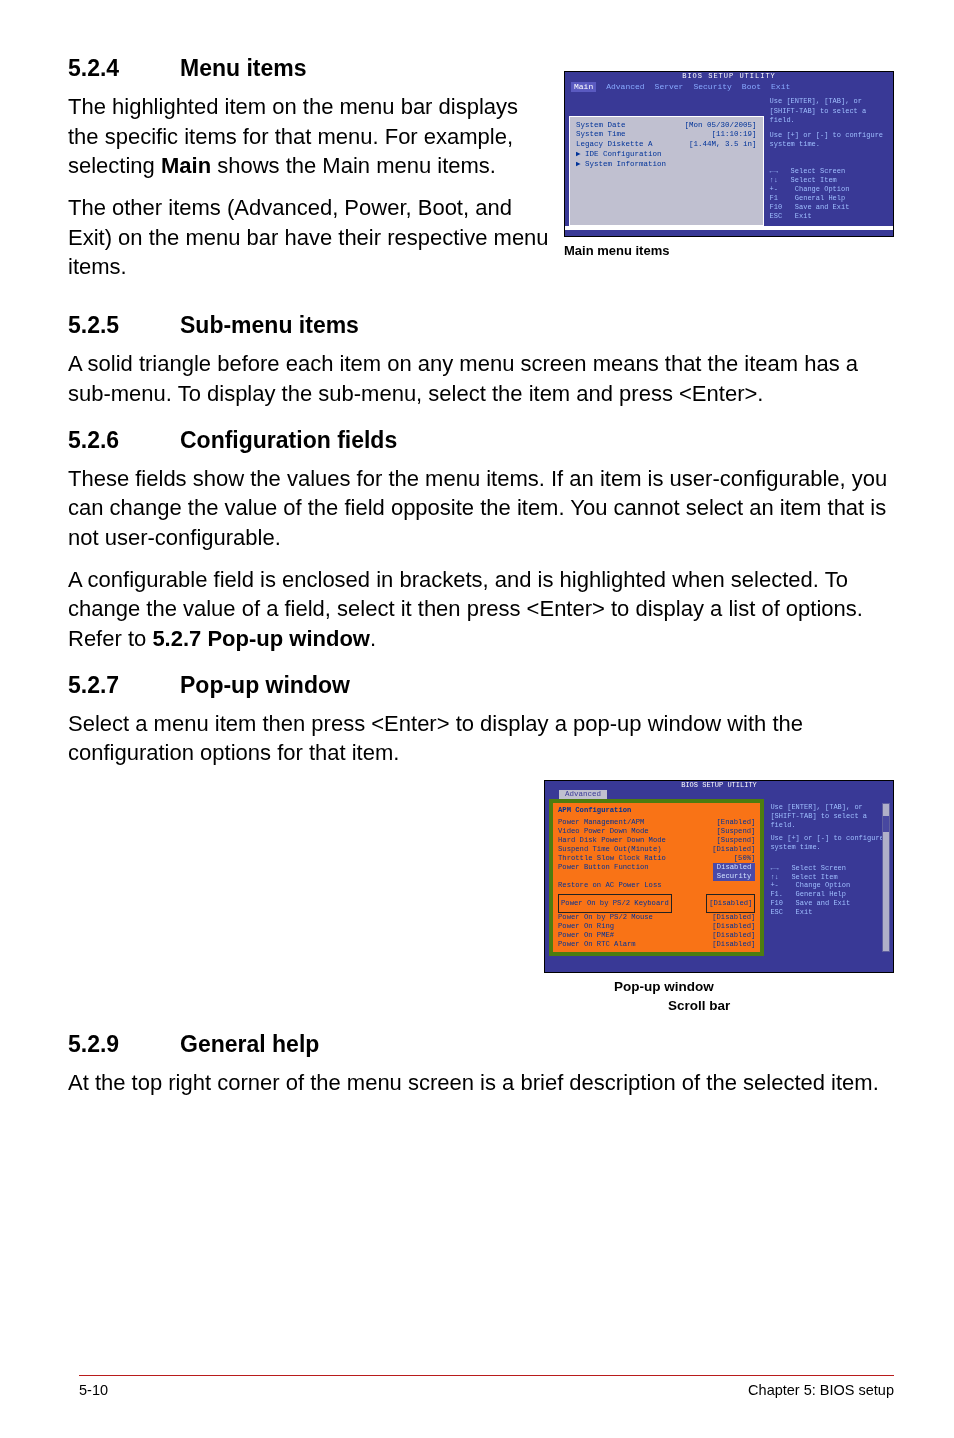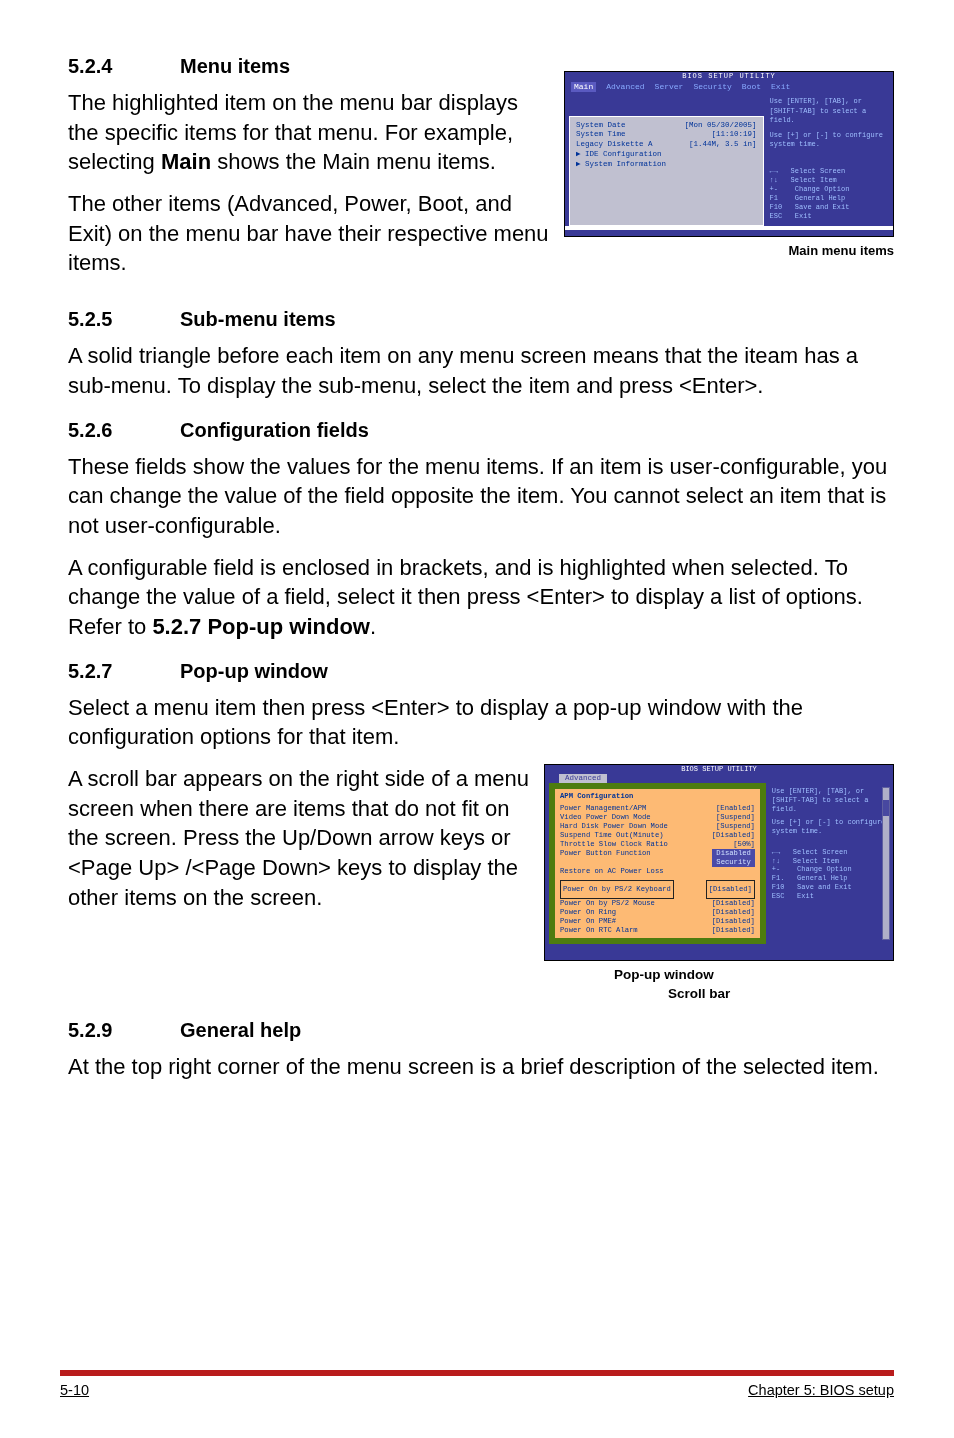--- a/index.html
+++ b/index.html
@@ -6,21 +6,21 @@
     body {
       width: 954px;
       height: 1438px;
       background: #fff;
       font-family: Arial, Helvetica, sans-serif;
       color: #000;
       position: relative;
       padding: 55px 60px 0 68px;
     }
     h2 {
-      font-size: 20px;
+      font-size: 23px;
       font-weight: bold;
       margin-bottom: 10px;
     }
     h2 .secnum { display: inline-block; width: 112px; }
     p {
       font-size: 22px;
       line-height: 1.35;
       margin-bottom: 12px;
     }
     .row1 { display: flex; gap: 15px; margin-bottom: 18px; }
@@ -68,64 +68,63 @@
       flex: 1.3;
       padding: 4px 6px;
       color: #9fbfff;
       font-size: 7px;
     }
     .biowin .footbar {
       background: #fff;
       height: 4px;
     }
     .caption {
-      text-align: right;
+      text-align: left;
       font-weight: bold;
       font-size: 13px;
       margin-top: 6px;
     }
     .fig2wrap { float:right; width: 350px; margin-left:12px;}
     .biowin2 {
       background: #393996;
       border: 1px solid #000;
       font-family: "Courier New", monospace;
       font-size: 7.2px;
       line-height: 1.25;
       padding-bottom:16px;
     }
     .biowin2 .title { color:#fff; text-align:center; font-size:7px;}
     .biowin2 .tab { background:#c0c0d0; color:#393996; display:inline-block; padding:0 6px; margin:0 0 0 14px; font-size:7.5px;}
     .biowin2 .body { display:flex; }
     .biowin2 .leftp {
-      flex:2.2; background:#fdba74; color:#003399; margin:0 0 0 4px;
-      border:6px solid #4d7c0f; padding:3px 5px;
+      flex:2.2; background:#f97316; color:#003399; margin:0 0 0 4px;
+      border:4px solid #4d7c0f; padding:3px 5px;
     }
     .biowin2 .leftp .hd { color:#003399; font-weight:bold;}
     .biowin2 .leftp .row { display:flex; justify-content:space-between; white-space:nowrap;}
     .biowin2 .leftp .boxsel { border:1px solid #222; padding:4px 2px; display:inline-block;}
     .biowin2 .rightp {
       flex:1.3; padding:4px 6px; color:#9fbfff; font-size:7px; position:relative;
     }
     .scrollbar {
       position:absolute; right:3px; top:4px; bottom:4px; width:8px;
       background:#b0b0c8; border:1px solid #6060a0;
     }
     .scrollthumb {
       position:absolute; left:0; top:12px; width:100%; height:16px; background:#4848a0;
     }
     .cap2 { font-weight:bold; font-size:13.5px; margin-top:6px; }
     .popup-lbl { margin-left: 70px;}
     .scroll-lbl { margin-left: 124px; margin-top:4px;}
 
     .pagefoot {
-      position:absolute; bottom:40px; left:60px; right:60px;
-      border-top:6px solid #b91c1c; padding-top:6px;
+      position:absolute; bottom:40px; left:79px; right:60px;
+      border-top:1px solid #b91c1c; padding-top:6px;
       display:flex; justify-content:space-between;
       font-size:14.5px;
-      text-decoration:underline;
     }
     .clearfix::after { content:""; display:table; clear:both;}
   </style>
 </head>
 <body>
 
 <div class="row1">
   <div class="txt">
     <h2><span class="secnum">5.2.4</span><span>Menu items</span></h2>
     <p><span>The highlighted item on the menu bar displays the specific items for that menu. For example, selecting </span><b>Main</b><span> shows the Main menu items.</span></p>
@@ -277,21 +276,20 @@
           <div class="scrollbar">
               <div class="scrollthumb"></div>
             </div>
         </div>
       </div>
     </div>
     <div class="cap2 popup-lbl">Pop-up window</div>
     <div class="cap2 scroll-lbl">Scroll bar</div>
   </div>
 
-  <p>A scroll bar appears on the right side of a menu screen when there are items that do not fit on the screen. Press the Up/Down arrow keys or &lt;Page Up&gt; /&lt;Page Down&gt; keys to display the other items on the screen.</p>
 </div>
 
 <h2 style="margin-top:18px"><span class="secnum">5.2.9</span><span>General help</span></h2>
 <p>At the top right corner of the menu screen is a brief description of the selected item.</p>
 
 <div class="pagefoot">
   <span>5-10</span>
   <span>Chapter 5: BIOS setup</span>
 </div>
 

